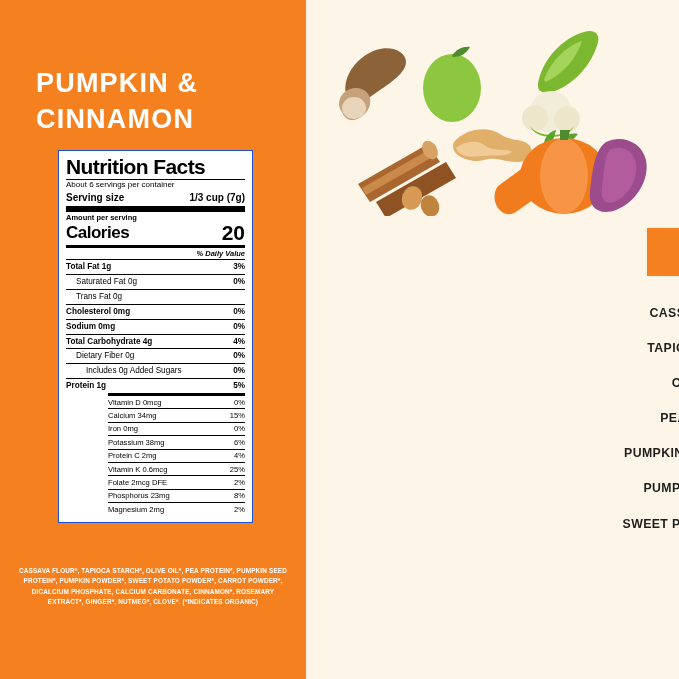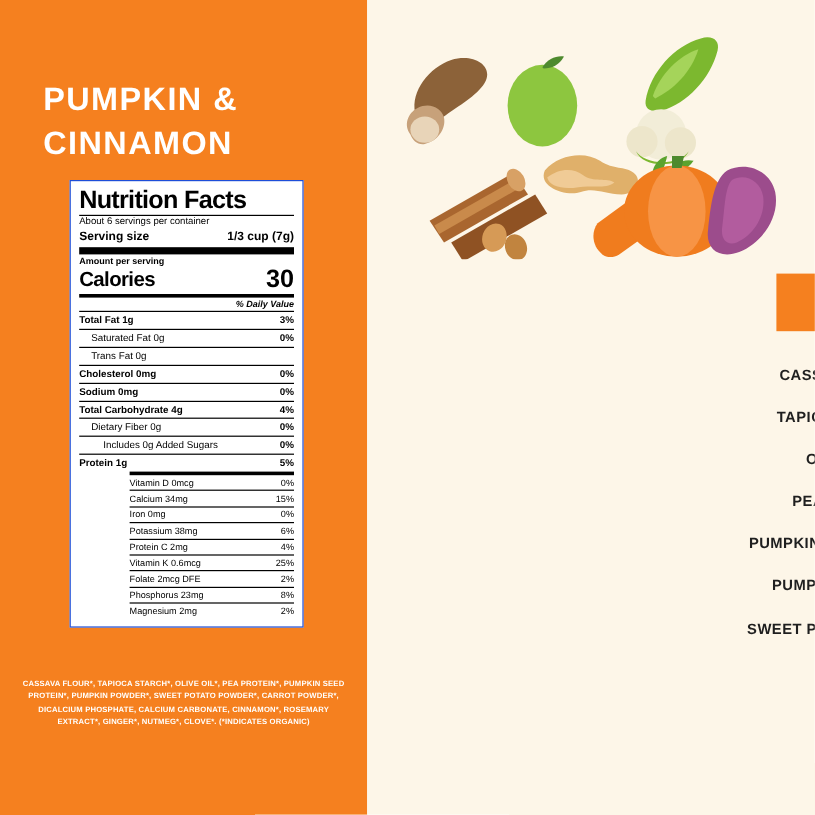--- a/index.html
+++ b/index.html
@@ -156,21 +156,21 @@
       <div class="nf-rowline"></div>
       <div class="nf-servings">About 6 servings per container</div>
       <div class="nf-serving-size">
         <span>Serving size</span>
         <span>1/3 cup (7g)</span>
       </div>
       <div class="nf-thick"></div>
       <div class="nf-amount">Amount per serving</div>
       <div class="nf-cal-row">
         <span class="nf-cal-label">Calories</span>
-        <span class="nf-cal-value">30</span>
+        <span class="nf-cal-value">20</span>
       </div>
       <div class="nf-med"></div>
       <div class="nf-dv-head">% Daily Value</div>
 
       <div id="nf-rows">
           <div class="nf-line nf-rowline">
             <span class="nm" style="font-weight: bold;">Total Fat 1g</span>
             <span style="font-weight: bold;">3%</span>
           </div>
           <div class="nf-line nf-rowline">

